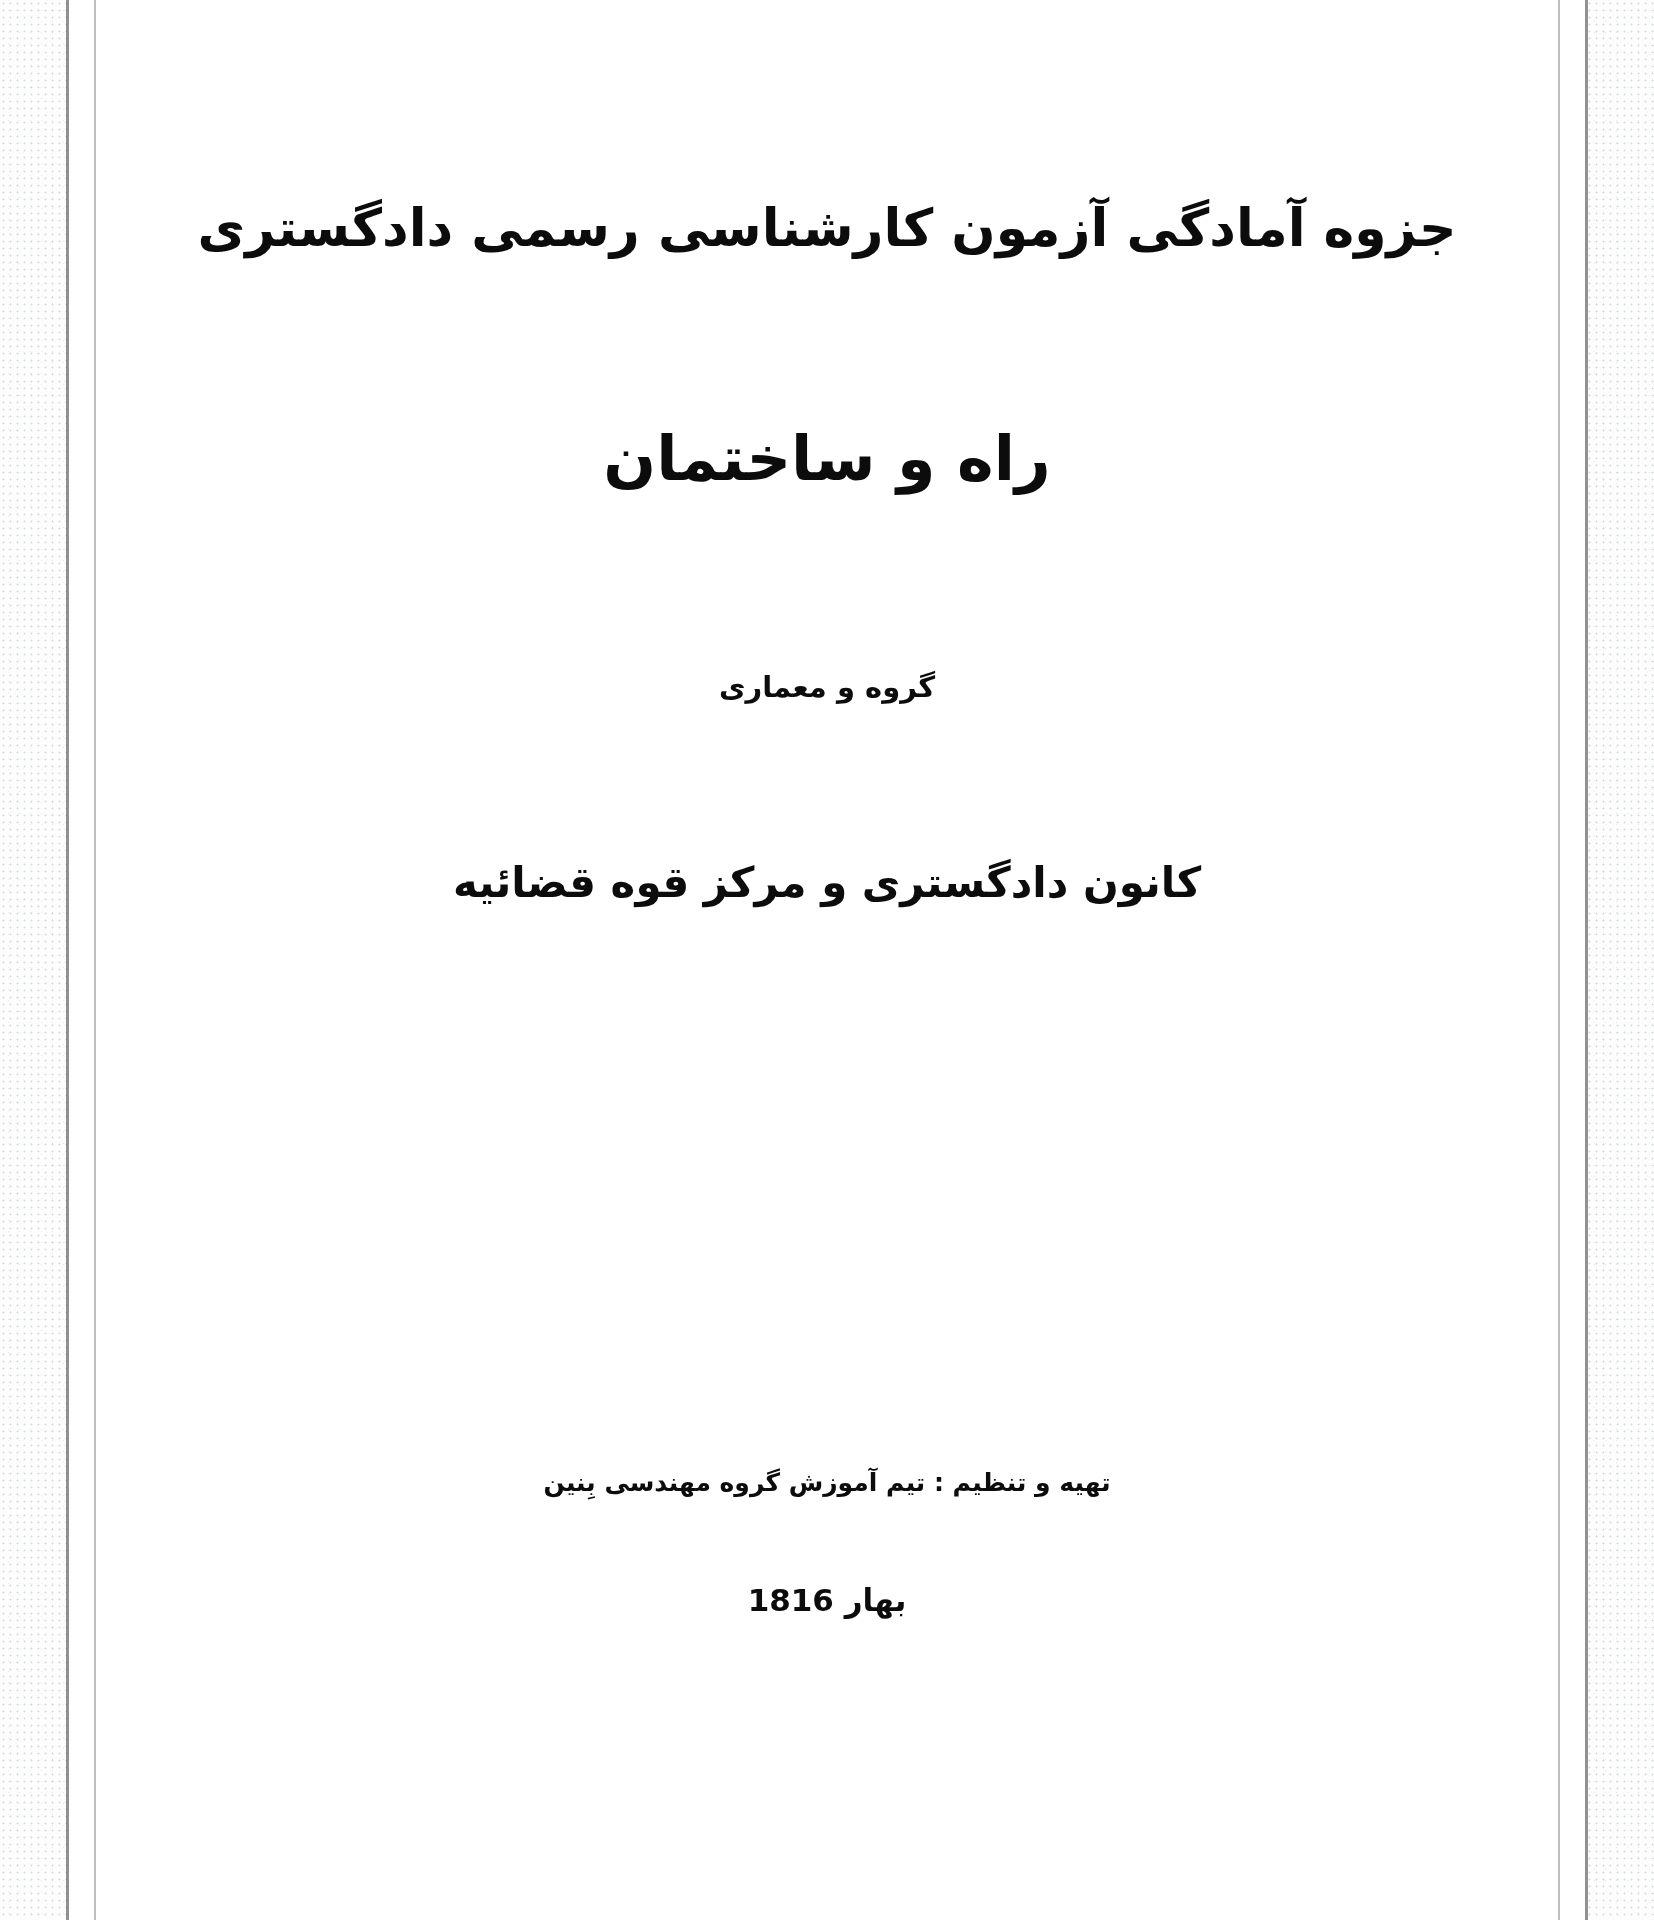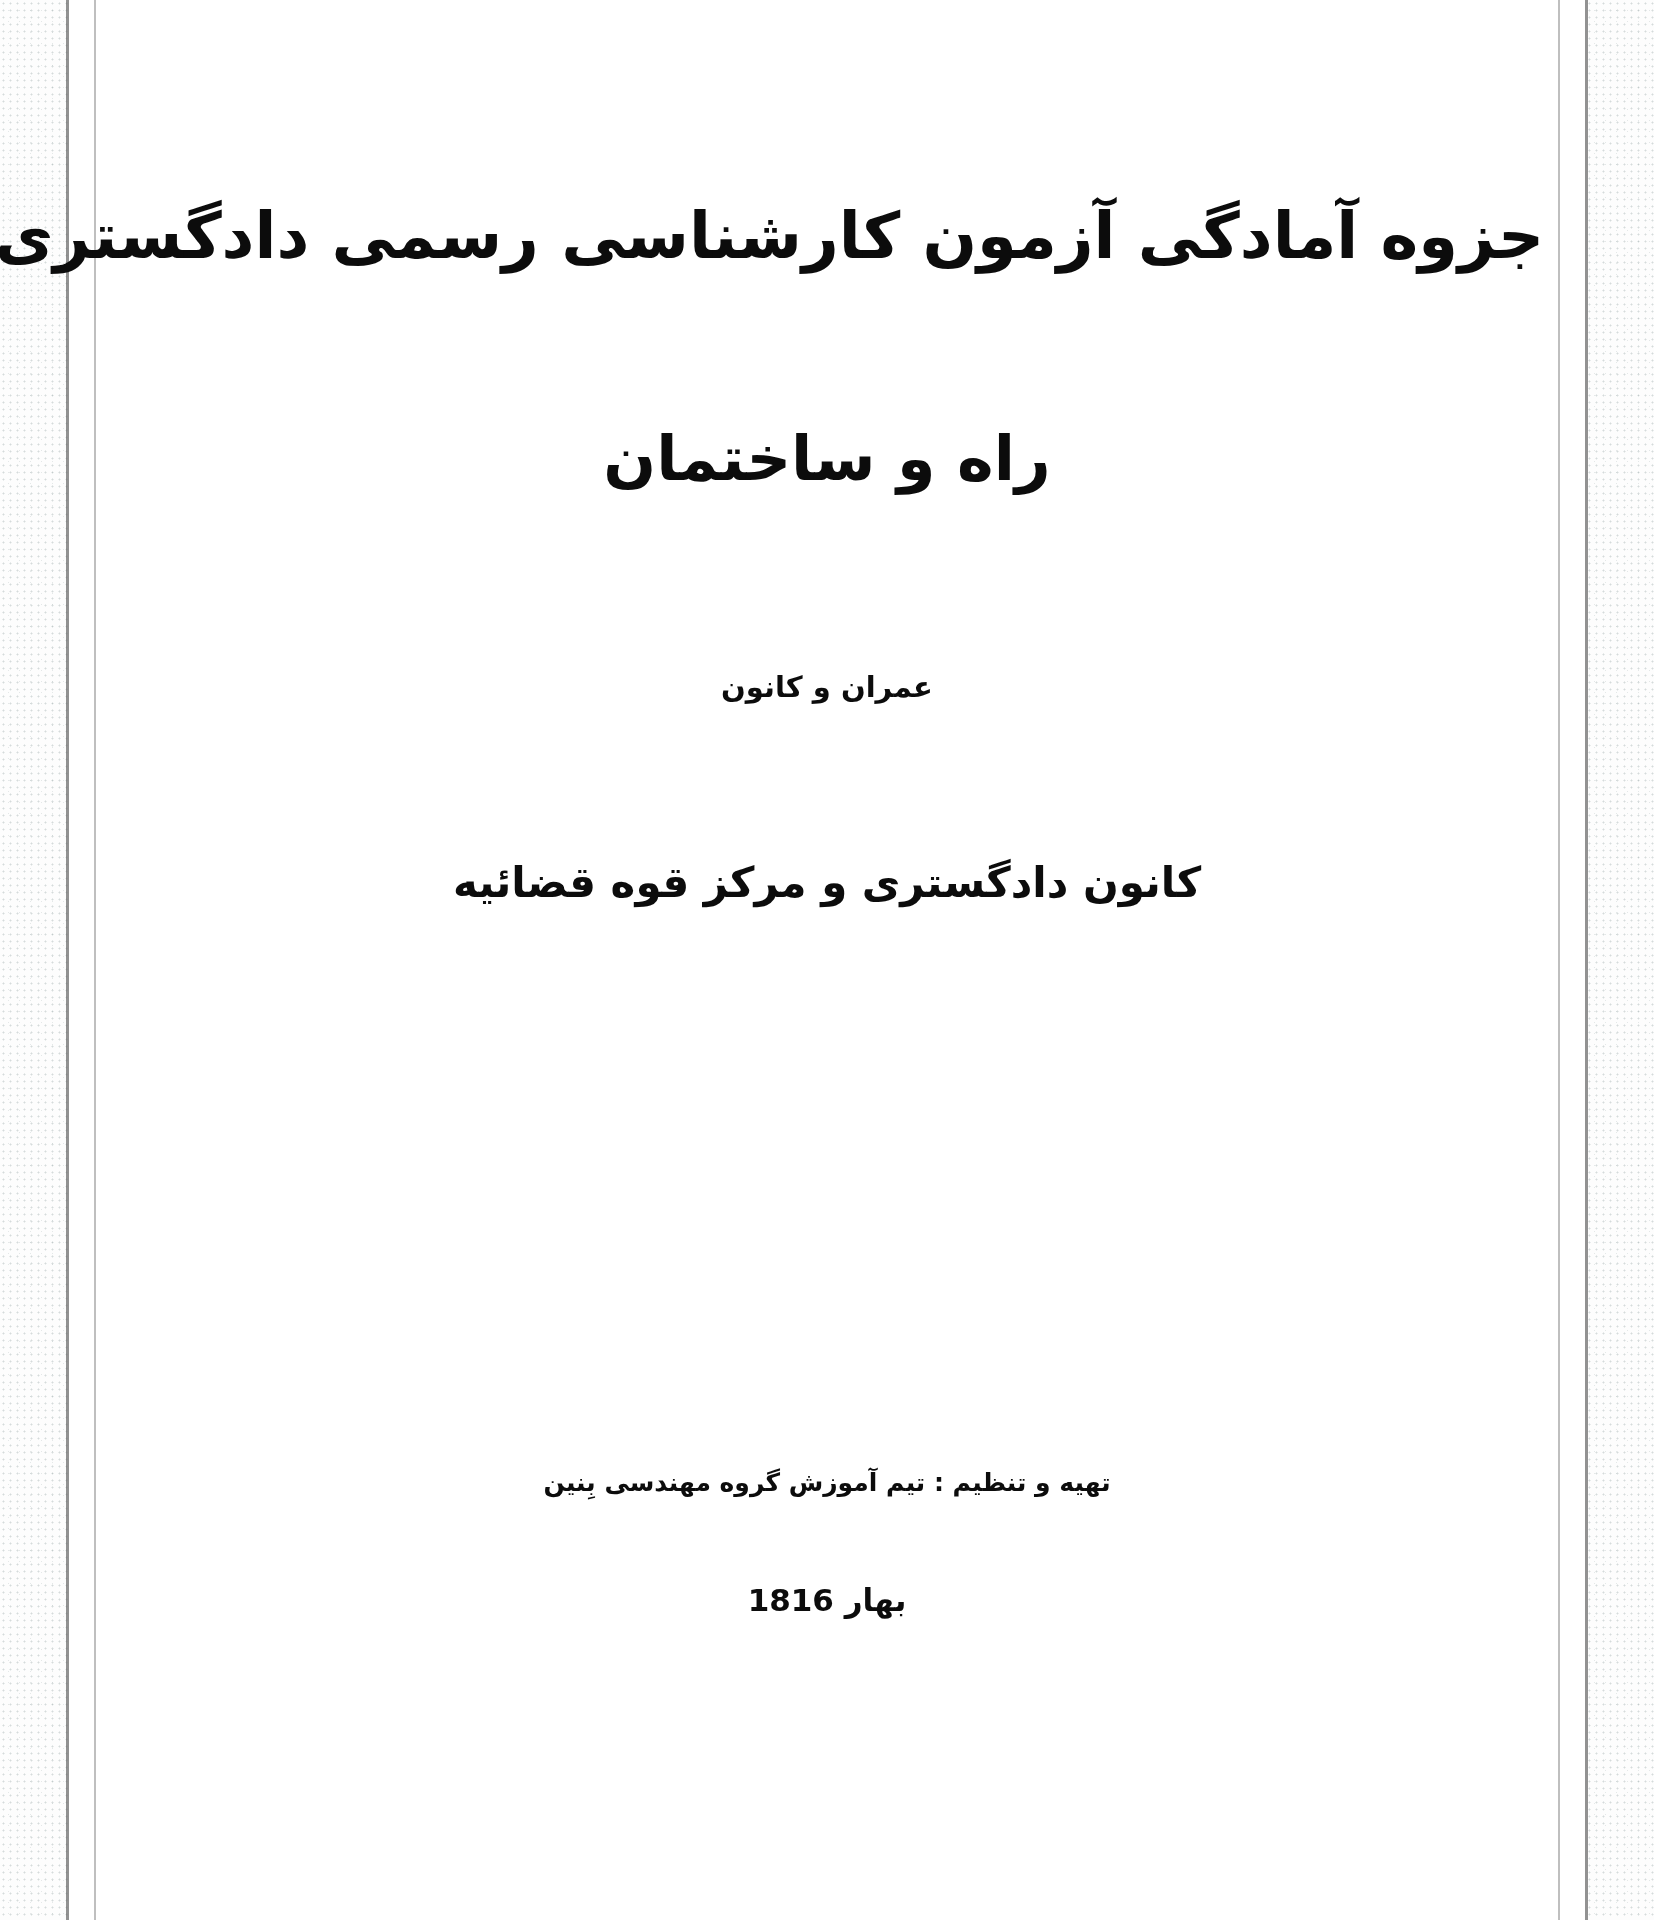--- a/index.html
+++ b/index.html
@@ -60,21 +60,21 @@
     bottom: 0;
     text-align: center;
     color: #0c0c0c;
   }
 
   .title-main {
     position: absolute;
     top: 196px;
     left: 0;
     right: 0;
-    font-size: 64px;
+    font-size: 52px;
     font-weight: bold;
     line-height: 1.25;
     letter-spacing: 0px;
     white-space: nowrap;
     text-align: center;
   }
 
   .title-sub {
     position: absolute;
     top: 420px;
@@ -133,21 +133,21 @@
   <div class="edge-line l2"></div>
   <div class="edge-line r1"></div>
   <div class="edge-line r2"></div>
 
   <div class="content">
 
     <div class="title-main">جزوه آمادگی آزمون کارشناسی رسمی دادگستری</div>
 
     <div class="title-sub">راه و ساختمان</div>
 
-    <div class="field-line">عمران و کانون</div>
+    <div class="field-line">گروه و معماری</div>
 
     <div class="org-line">کانون دادگستری و مرکز قوه قضائیه</div>
 
     <div class="credit-line">تهیه و تنظیم : تیم آموزش گروه مهندسی بِنین</div>
 
     <div class="date-line">بهار 1816</div>
 
   </div>
 </div>
 

